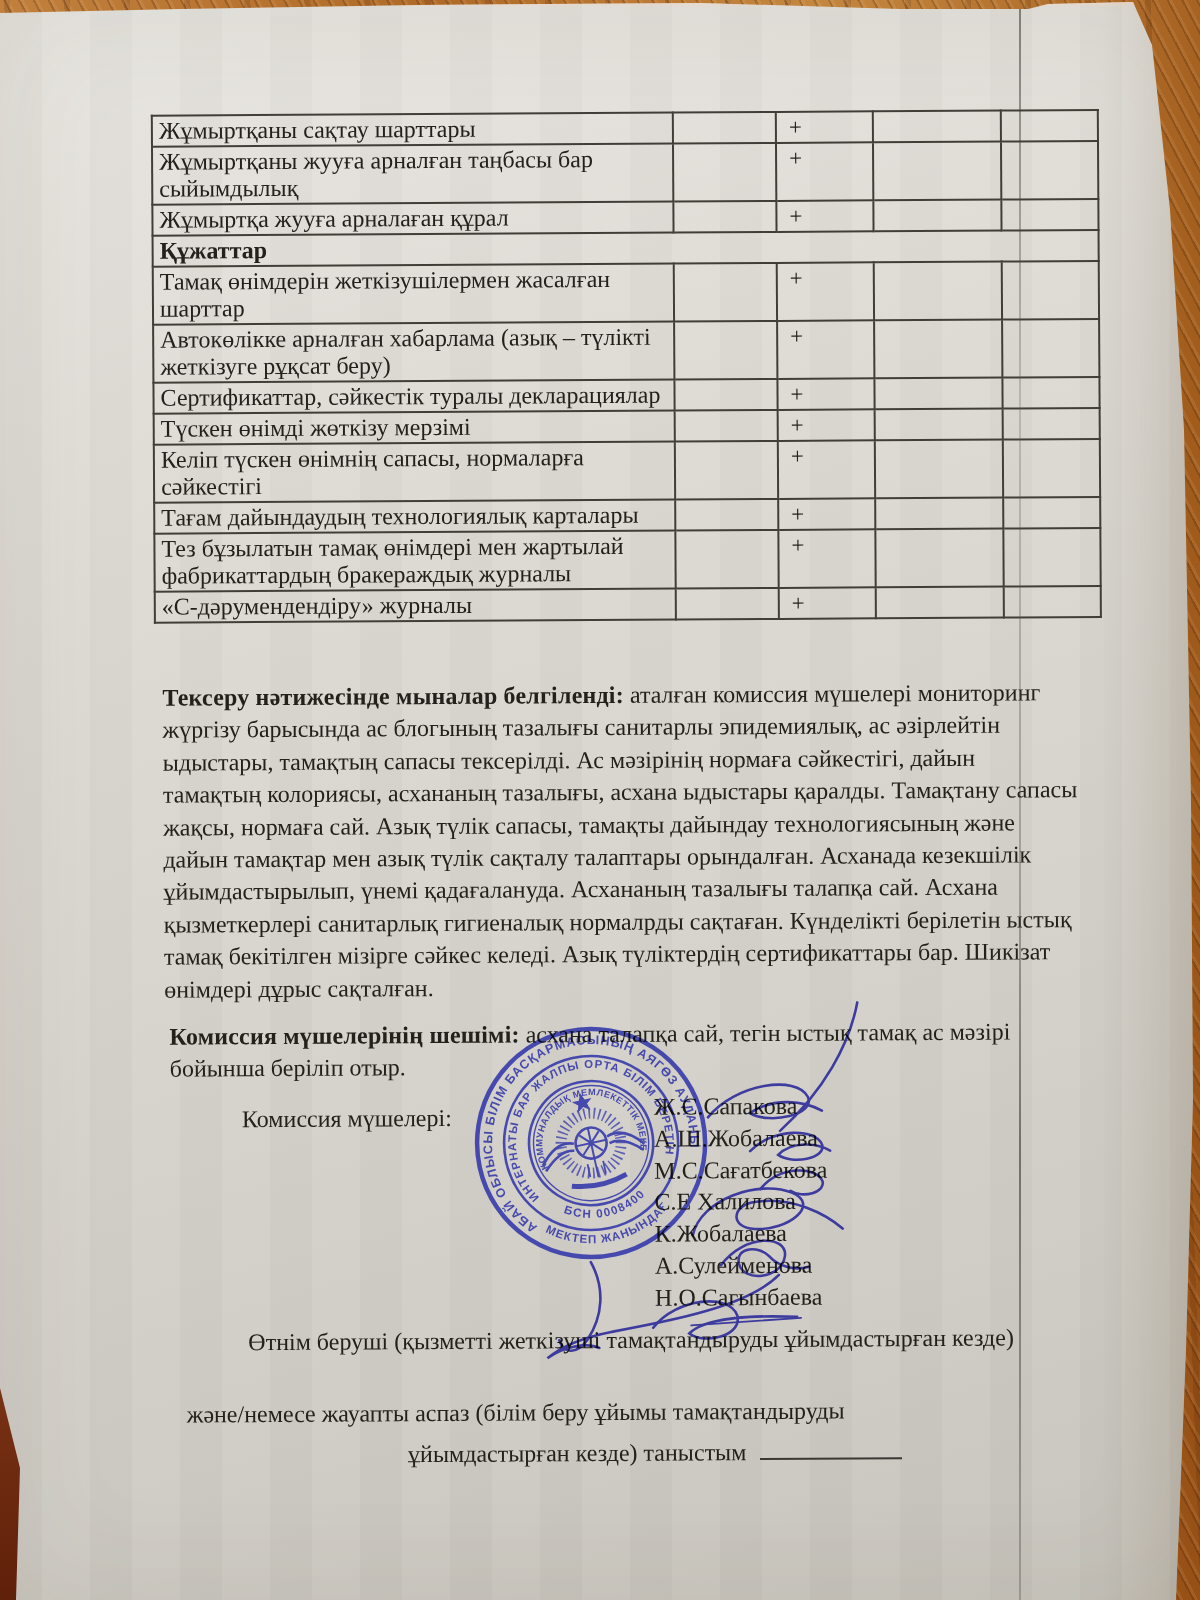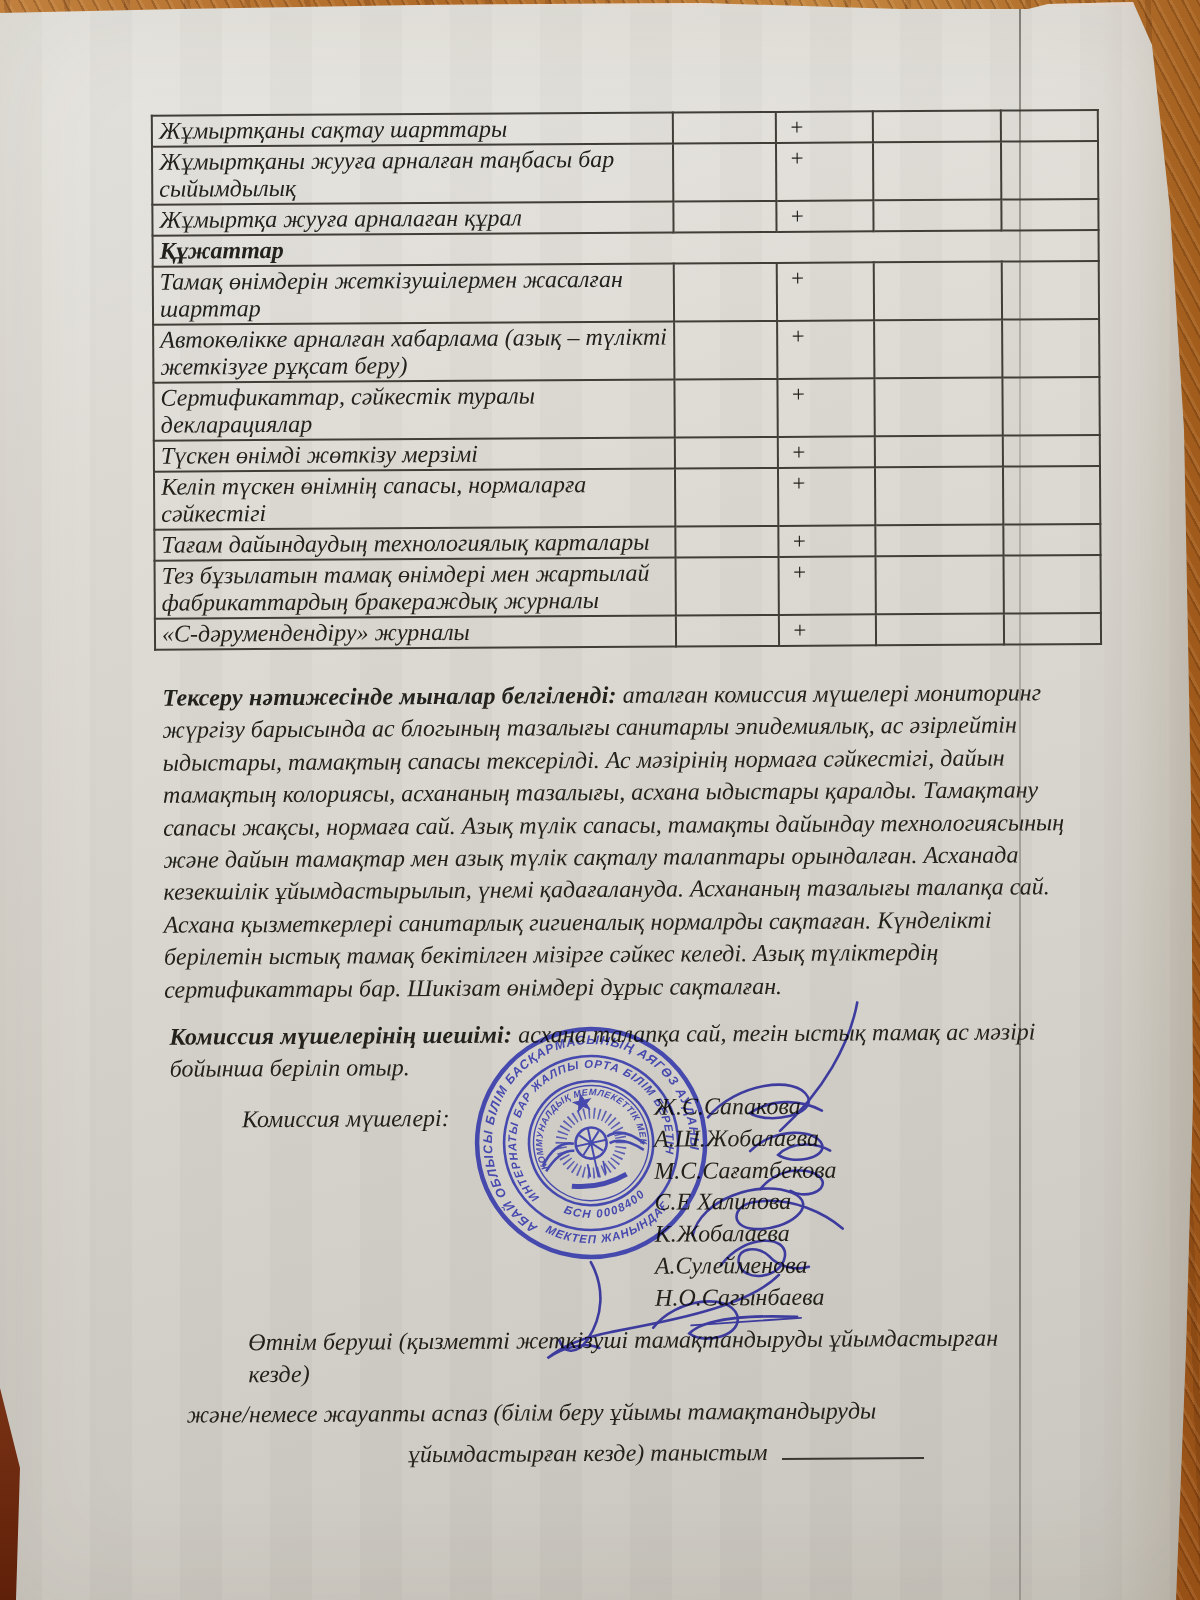--- a/index.html
+++ b/index.html
@@ -17,21 +17,21 @@
     background:linear-gradient(180deg,#7c3416,#5f2009);}
 
   
   .paper{position:absolute;inset:0;
     clip-path:polygon(0px 13px,180px 9px,420px 5px,700px 3px,900px 9px,1028px 9px,1048px 4px,1133px 2px,
                       1152px 45px,1170px 210px,1184px 430px,1191px 800px,1193px 1100px,1186px 1350px,1176px 1600px,
                       16px 1600px,20px 1468px,0px 1388px);
     background:
       repeating-linear-gradient(90deg, rgba(0,0,0,0.018) 0 42px, rgba(255,255,255,0.02) 42px 90px),
       linear-gradient(165deg,#e7e5e0 0%,#dedbd5 30%,#d7d4cd 55%,#cfccc5 80%,#c7c4bc 100%);
-    box-shadow:inset 0 0 120px rgba(90,70,40,.08);font-style:italic;}
+    box-shadow:inset 0 0 120px rgba(90,70,40,.08);}
   .paper-top-glow{position:absolute;left:0;top:0;width:100%;height:7px;
     background:linear-gradient(#f2d7c6,rgba(242,215,198,0));}
   .paper-right-shade{position:absolute;top:0;left:1100px;width:93px;height:1600px;
     background:linear-gradient(90deg,rgba(0,0,0,0) 0%,rgba(95,70,40,.14) 100%);}
   .crease{position:absolute;top:6px;left:1019px;width:2px;height:1594px;
     background:linear-gradient(180deg,rgba(55,52,46,.55) 0%,rgba(90,86,78,.25) 25%,rgba(70,66,60,.35) 55%,rgba(40,38,34,.55) 72%,rgba(70,66,60,.30) 100%);}
 
   .content{position:absolute;inset:0;transform:rotate(-0.35deg);transform-origin:600px 800px;color:#26241f;}
 
   

